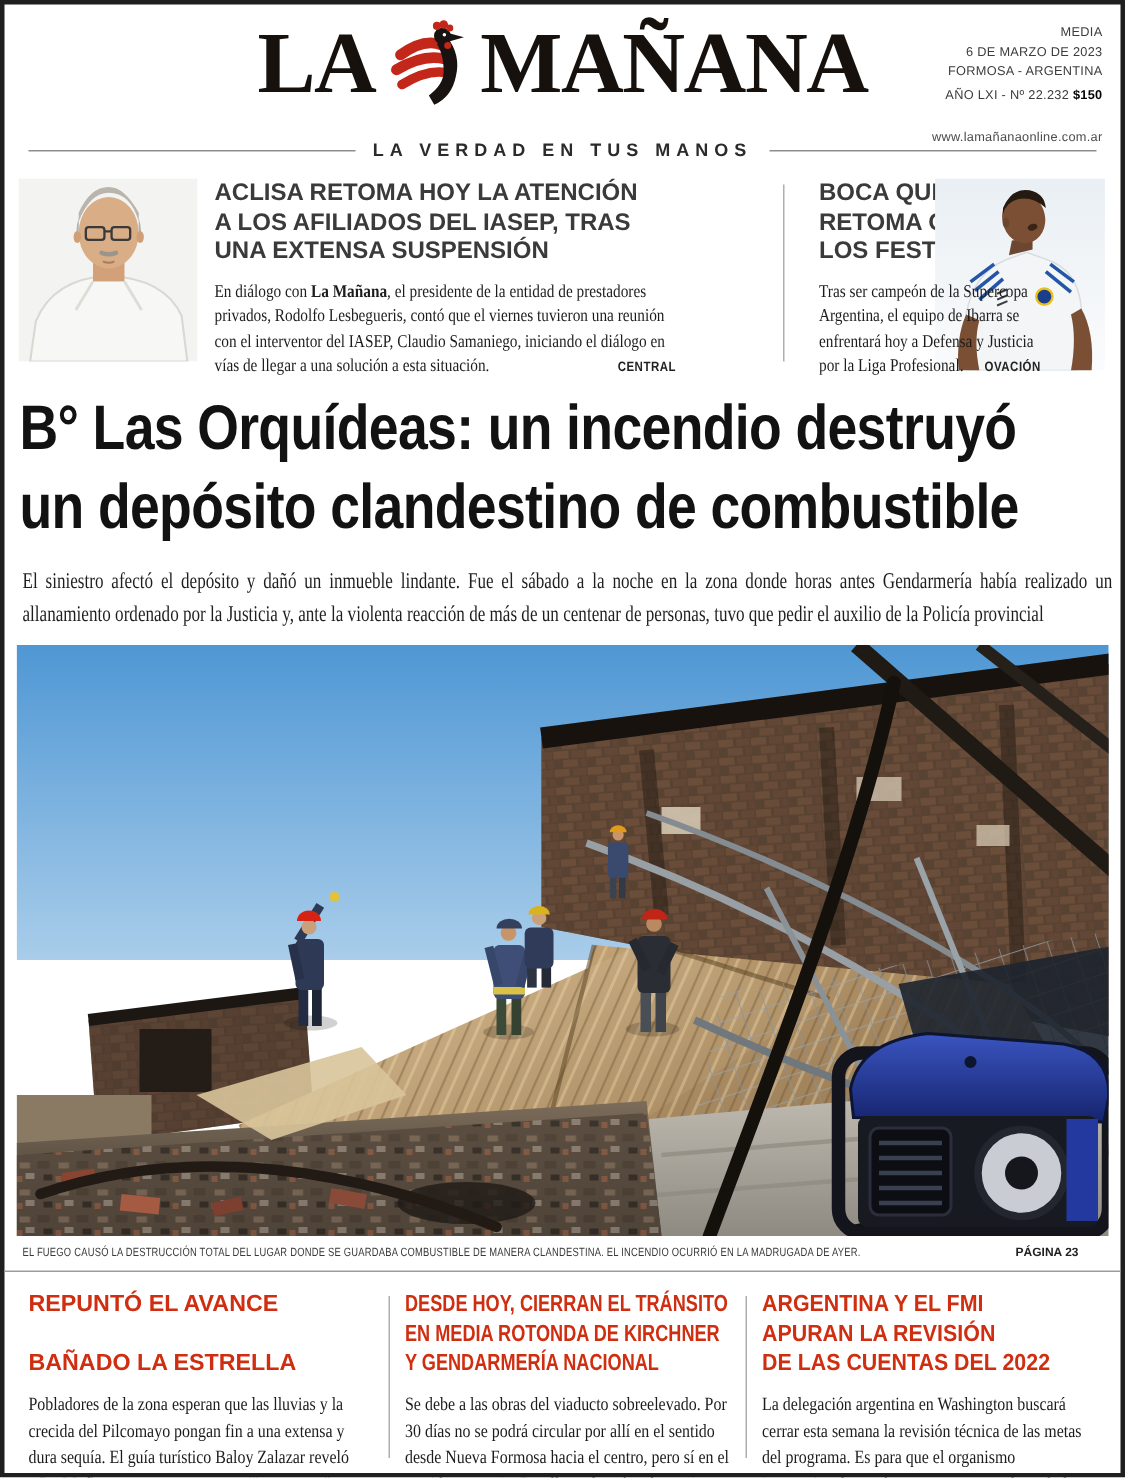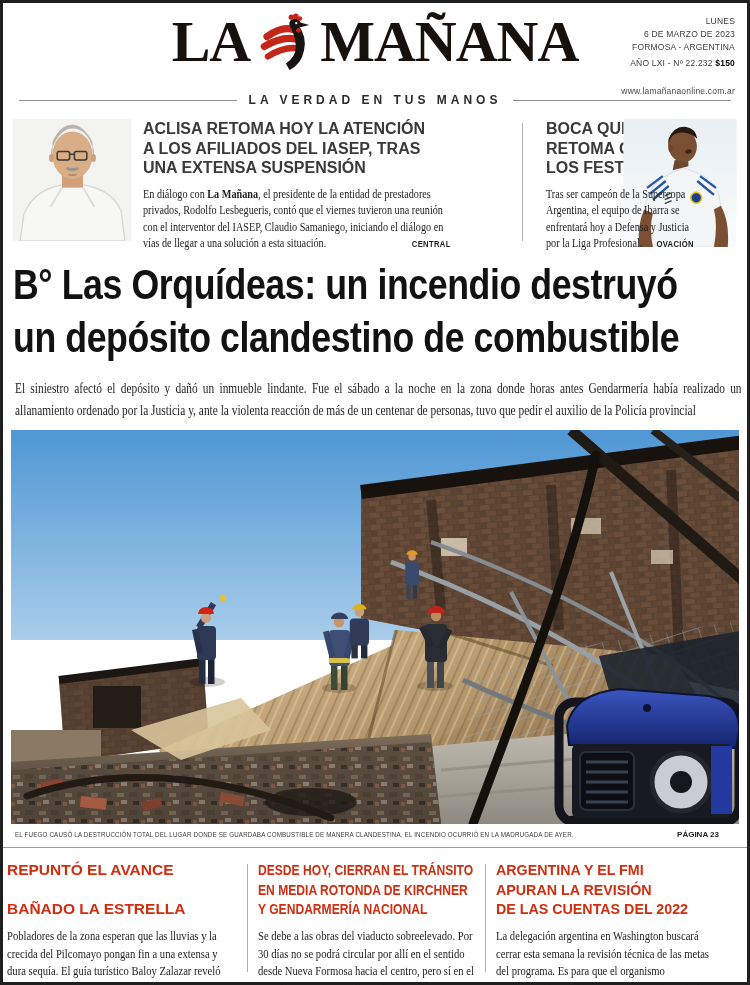--- a/index.html
+++ b/index.html
@@ -78,21 +78,21 @@
   .photo-wrap svg{ display:block; width:734px; height:394px; }
   .caption-row{ position:relative; height:16px; margin:3px 12px 0 12px; flex:0 0 auto; }
   .caption{
     position:absolute; left:0; top:3px; white-space:nowrap;
     font-size:8px; letter-spacing:.2px; color:#3a3a3a;
     transform:scaleX(.78); transform-origin:0 0;
   }
   .page-ref{ position:absolute; right:16px; top:3px; font-size:8px; font-weight:bold; color:#222; }
   .section-rule{ height:1px; background:#9c9c9c; margin:4px 0 0 0; flex:0 0 auto; }
   
-  .bottom{ display:flex; padding:12px 10px 6px 2px; flex:1; min-height:0; }
+  .bottom{ display:flex; padding:12px 10px 6px 14px; flex:1; min-height:0; }
   .b-col{ padding:0 10px; min-width:0; }
   .b-col1{ flex:0 0 242px; padding-left:2px; }
   .b-col2{ flex:0 0 237px; }
   .b-col3{ flex:1; }
   .b-headline{ font-weight:bold; font-size:15.5px; line-height:1.28; color:#cf2e10; }
   .b-headline span{ display:inline-block; white-space:nowrap; transform-origin:0 50%; }
   .b-headline br{ line-height:0; }
   .hl-b span{ transform:scaleX(.78); }
   .hl-c span{ transform:scaleX(.92); }
   .b-body{
@@ -123,21 +123,21 @@
         <circle cx="37" cy="4.5" r="3" fill="#c3271a"></circle>
         <circle cx="42" cy="3.5" r="3.2" fill="#c3271a"></circle>
         <circle cx="46.5" cy="6" r="2.6" fill="#c3271a"></circle>
         <polygon points="46,10 57,13 46,16" fill="#181310"></polygon>
         <circle cx="45" cy="19" r="2.6" fill="#c3271a"></circle>
         <circle cx="42.5" cy="11" r="1.3" fill="#ffffff"></circle>
       </svg>
       <span class="mast-word">MAÑANA</span>
     </div>
     <div class="edition-info">
-      <div>LUNES</div>
+      <div>MEDIA</div>
       <div>6 DE MARZO DE 2023</div>
       <div>FORMOSA - ARGENTINA</div>
       <div class="row4">
         <span>AÑO LXI - Nº 22.232</span>
         <span class="price">$150</span>
       </div>
       <div class="row5">www.lamañanaonline.com.ar</div>
     </div>
   </div>
 

